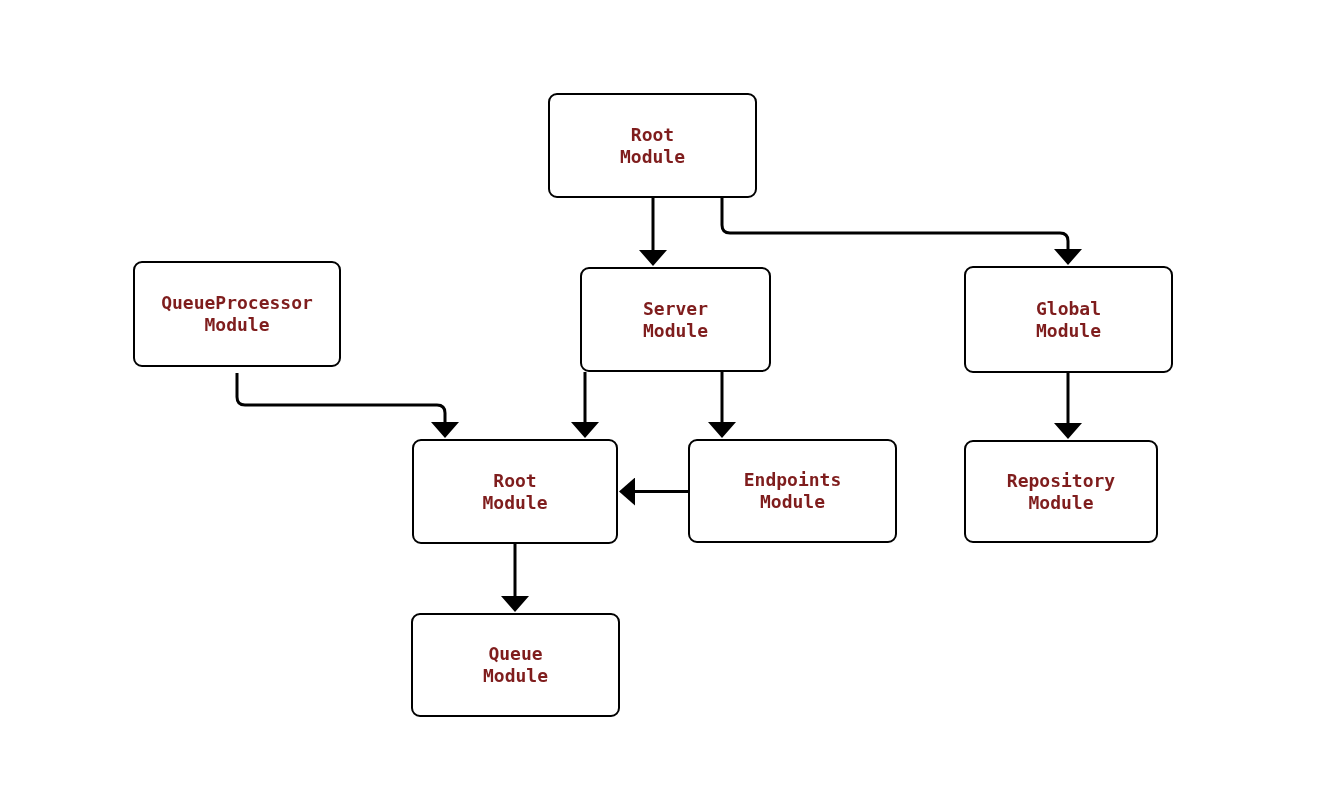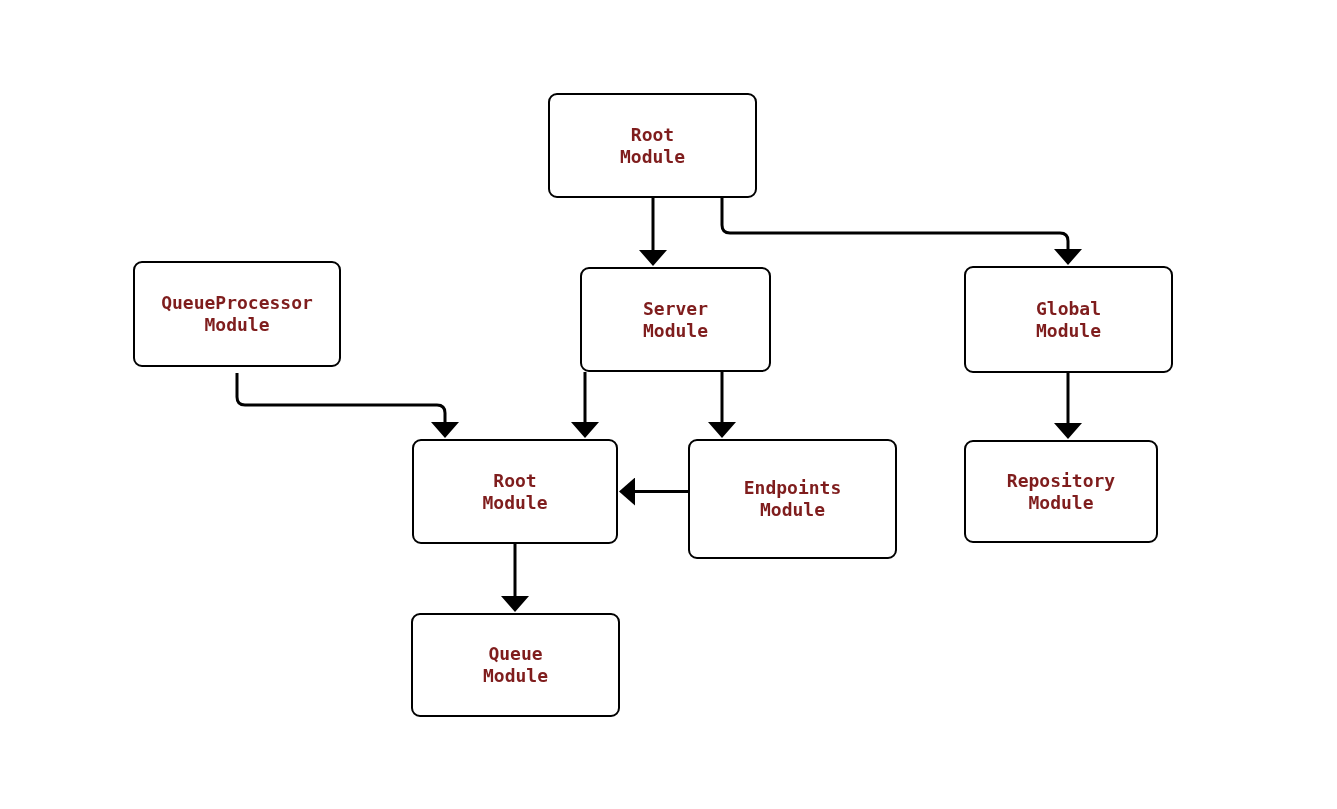--- a/index.html
+++ b/index.html
@@ -44,21 +44,21 @@
     line-height: 22px;
     font-weight: bold;
     color: #7f1d1d;
   }
   
   .node-root          { left: 548px; top: 93px;  width: 209px; height: 105px; }
   .node-queueprocessor{ left: 133px; top: 261px; width: 208px; height: 106px; }
   .node-server        { left: 548px; top: 267px; width: 191px; height: 105px; margin-left: 32px; }
   .node-global        { left: 964px; top: 266px; width: 209px; height: 107px; }
   .node-core          { left: 412px; top: 439px; width: 206px; height: 105px; }
-  .node-endpoints     { left: 688px; top: 439px; width: 209px; height: 120px; }
+  .node-endpoints     { left: 688px; top: 439px; width: 209px; height: 104px; }
   .node-repository    { left: 964px; top: 440px; width: 194px; height: 103px; }
   .node-queue         { left: 411px; top: 613px; width: 209px; height: 104px; }
 </style>
 </head>
 <body>
 
 <div class="canvas">
 
   <svg class="edges-svg" viewBox="0 0 1337 809" xmlns="http://www.w3.org/2000/svg">
     <defs>

